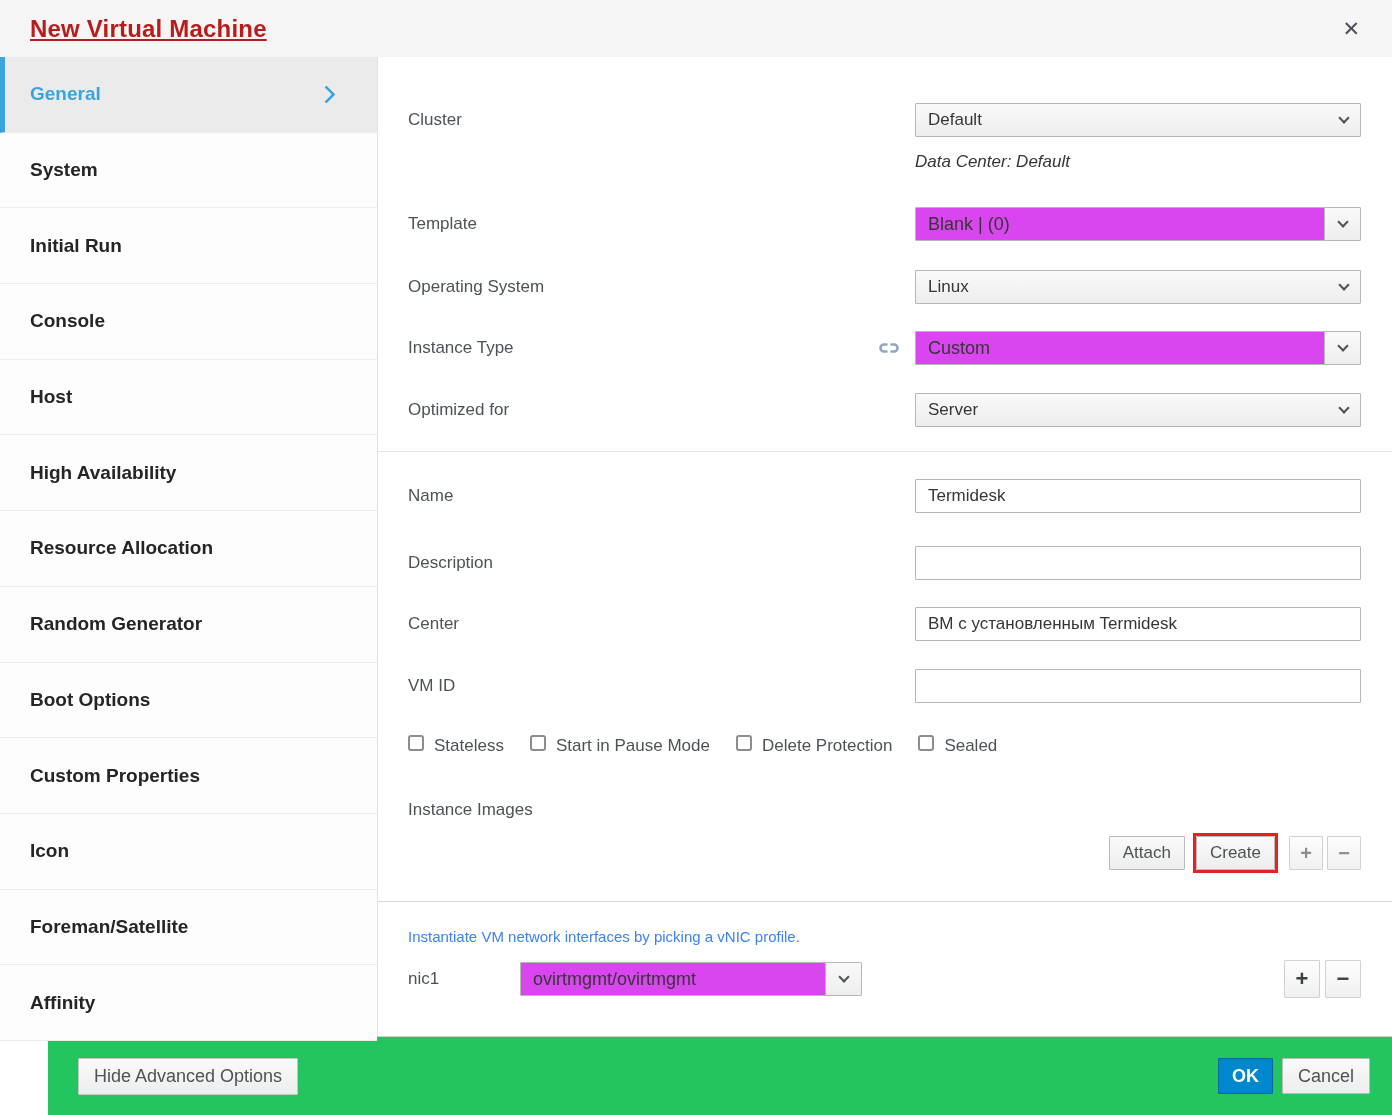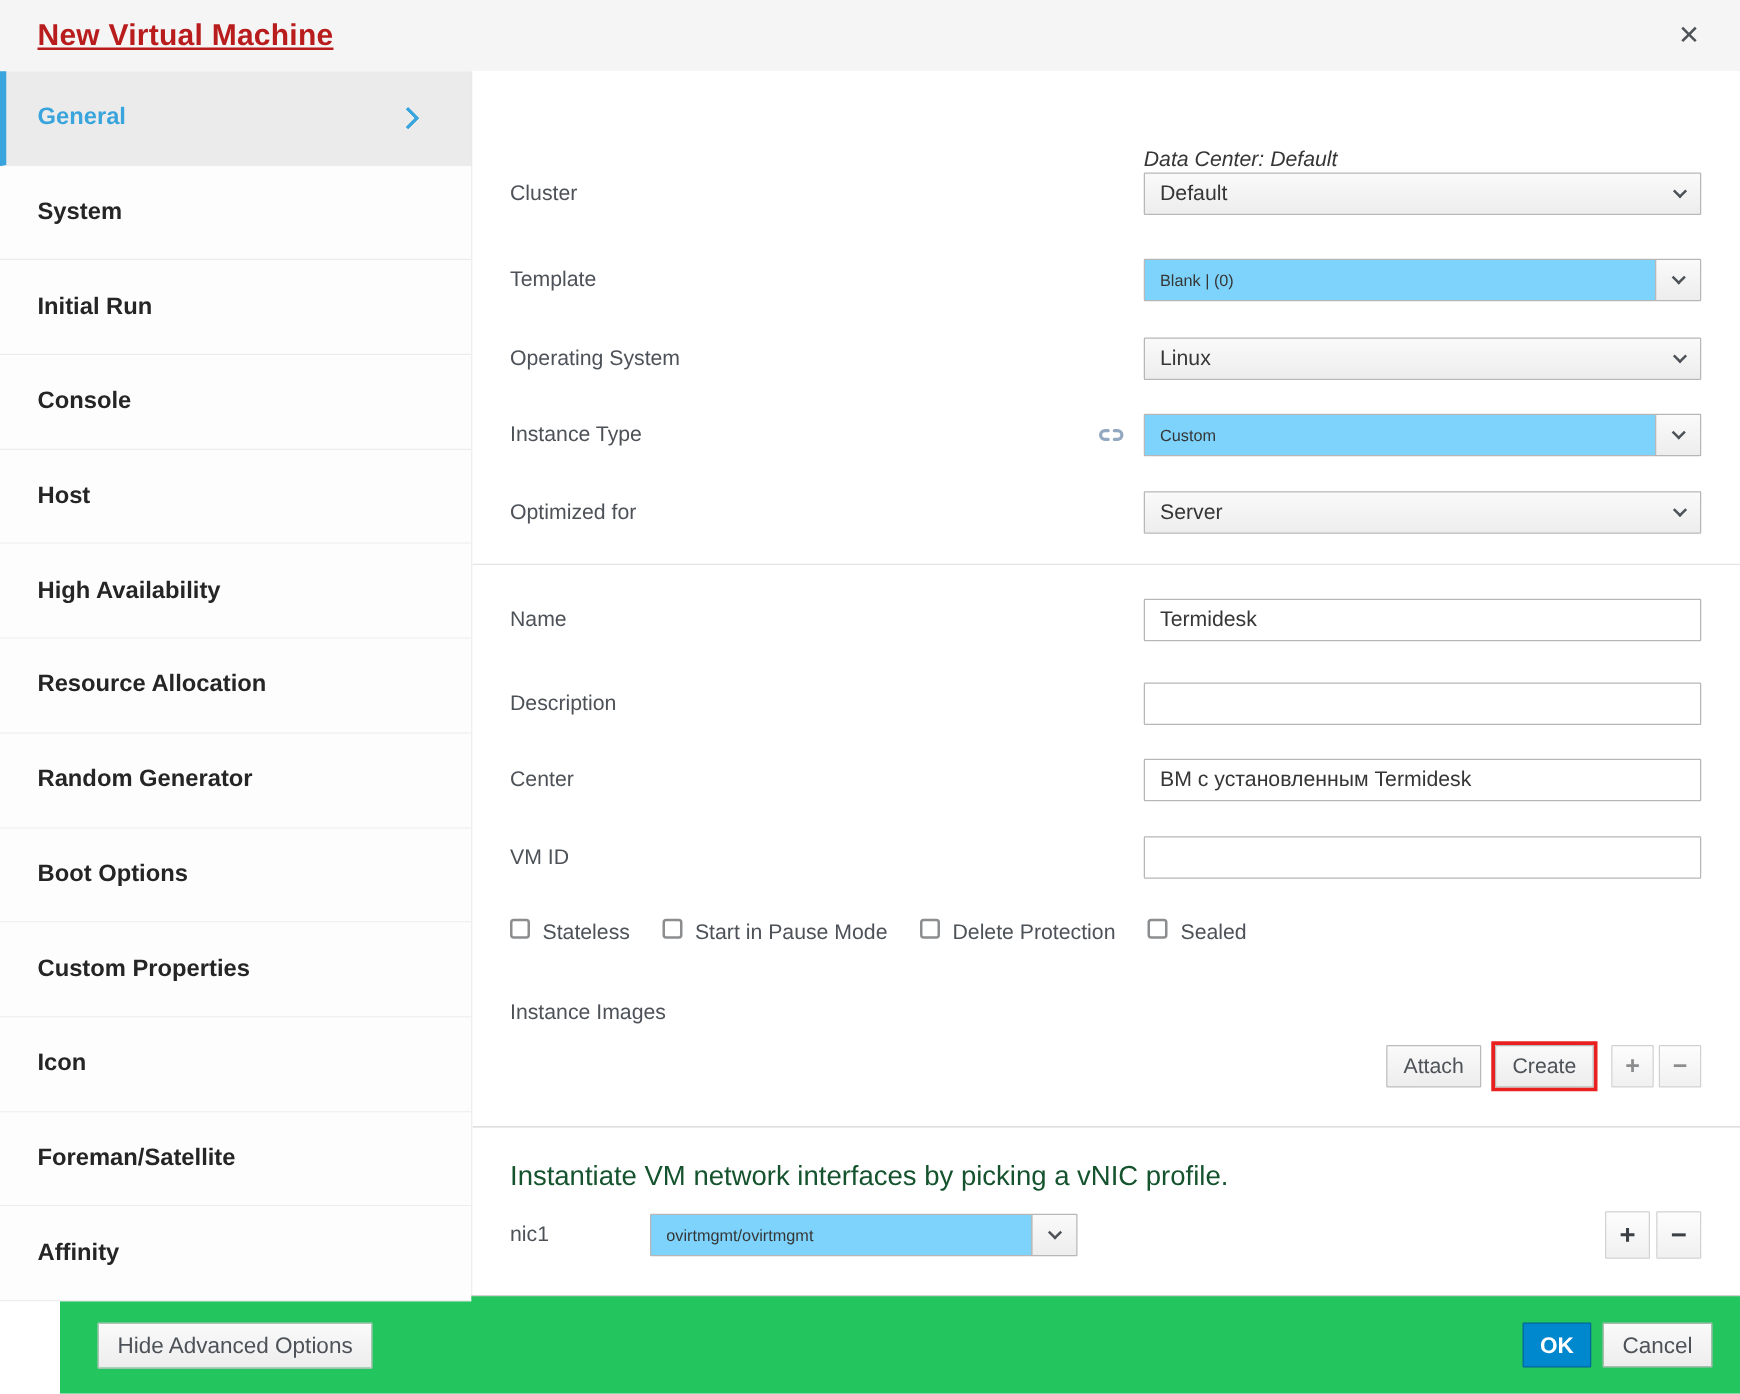--- a/index.html
+++ b/index.html
@@ -37,22 +37,22 @@
 
   .selectbox { height:34px; border:1px solid #b7b7b7; border-radius:1px; display:flex;
                align-items:center; justify-content:space-between; padding:0 12px;
                background:linear-gradient(to bottom,#fafafa 0%,#ededed 100%);
                font-size:17px; color:#363636; cursor:pointer; }
   .sel-caret { width:8px; height:8px; border-right:2px solid #4d5258;
                border-bottom:2px solid #4d5258; transform:rotate(45deg); margin-top:-4px; }
 
   .combo { display:flex; }
   .combo .combo-text { flex:1 1 auto; height:34px; border:1px solid #b7b7b7; border-radius:1px;
-                       background:#7dd3fc; display:flex; align-items:center; padding:0 12px;
-                       font-size:13px; color:#363636; }
+                       background:#d946ef; display:flex; align-items:center; padding:0 12px;
+                       font-size:18px; color:#363636; }
   .combo .combo-btn { width:37px; height:34px; flex:0 0 auto; margin-left:-1px;
                       border:1px solid #b7b7b7; border-radius:1px; cursor:pointer;
                       background:linear-gradient(to bottom,#fafafa 0%,#ededed 100%);
                       display:flex; align-items:center; justify-content:center; }
 
   .tinput { width:100%; height:34px; border:1px solid #b7b7b7; border-radius:1px;
             font-size:17px; color:#363636; padding:0 12px;
             font-family:"Liberation Sans","DejaVu Sans",sans-serif; }
 
   .helper { font-style:italic; font-size:17px; color:#363636; margin-top:15px; }
@@ -154,32 +154,32 @@
       <div class="nav-item">
         <span>Affinity</span>
       </div>
     </div>
 
     <div class="main">
 
       <div class="pad">
 
         <div class="frow">
-          <span class="lbl"></span>
-          <div class="ctl">
-            <div class="helper">Data Center: Default</div>
-          </div>
-        </div>
-        <div class="frow">
           <span class="lbl">Cluster</span>
           <div class="ctl">
             <div class="selectbox">
               <span>Default</span>
               <span class="sel-caret"></span>
             </div>
+          </div>
+        </div>
+        <div class="frow">
+          <span class="lbl"></span>
+          <div class="ctl">
+            <div class="helper">Data Center: Default</div>
           </div>
         </div>
 
         <div class="gap35"></div>
 
         <div class="frow">
           <span class="lbl">Template</span>
           <div class="ctl">
             <div class="combo">
               <div class="combo-text">Blank | (0)</div>
@@ -314,21 +314,21 @@
             <span>−</span>
           </button>
         </div>
       </div>
 
       <div class="gap28"></div>
       <div class="divider" style="background:#d6d6d6;"></div>
       <div class="gap26"></div>
 
       <div class="pad">
-        <div style="font-size:22px; color:#14532d;">Instantiate VM network interfaces by picking a vNIC profile.</div>
+        <div style="font-size:15px; color:#3b82f6;">Instantiate VM network interfaces by picking a vNIC profile.</div>
 
         <div class="gap15"></div>
 
         <div class="nicrow">
           <span class="niclbl">nic1</span>
           <div class="combo niccombo">
             <div class="combo-text">ovirtmgmt/ovirtmgmt</div>
             <div class="combo-btn">
               <span class="sel-caret"></span>
             </div>

